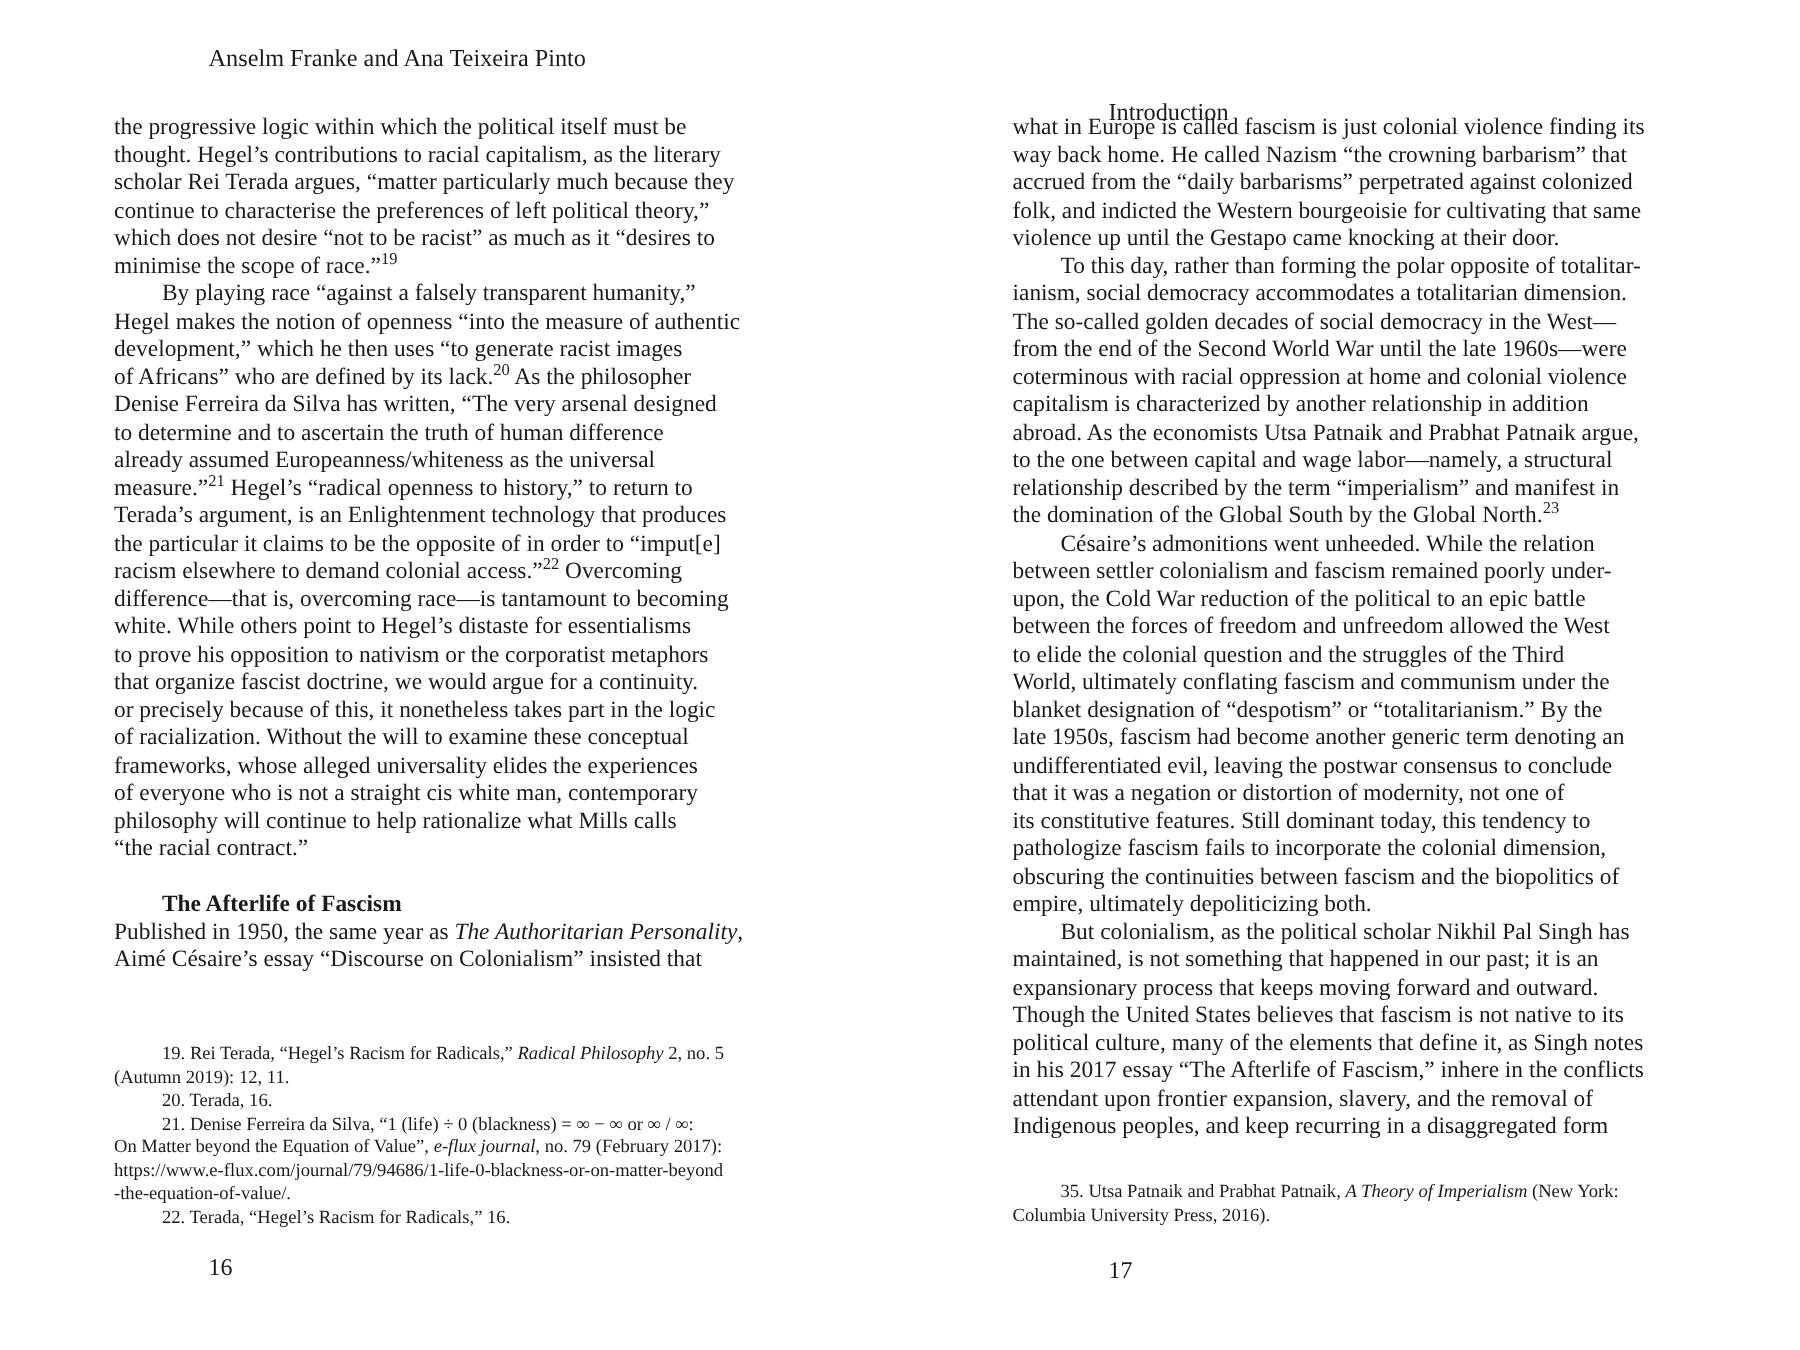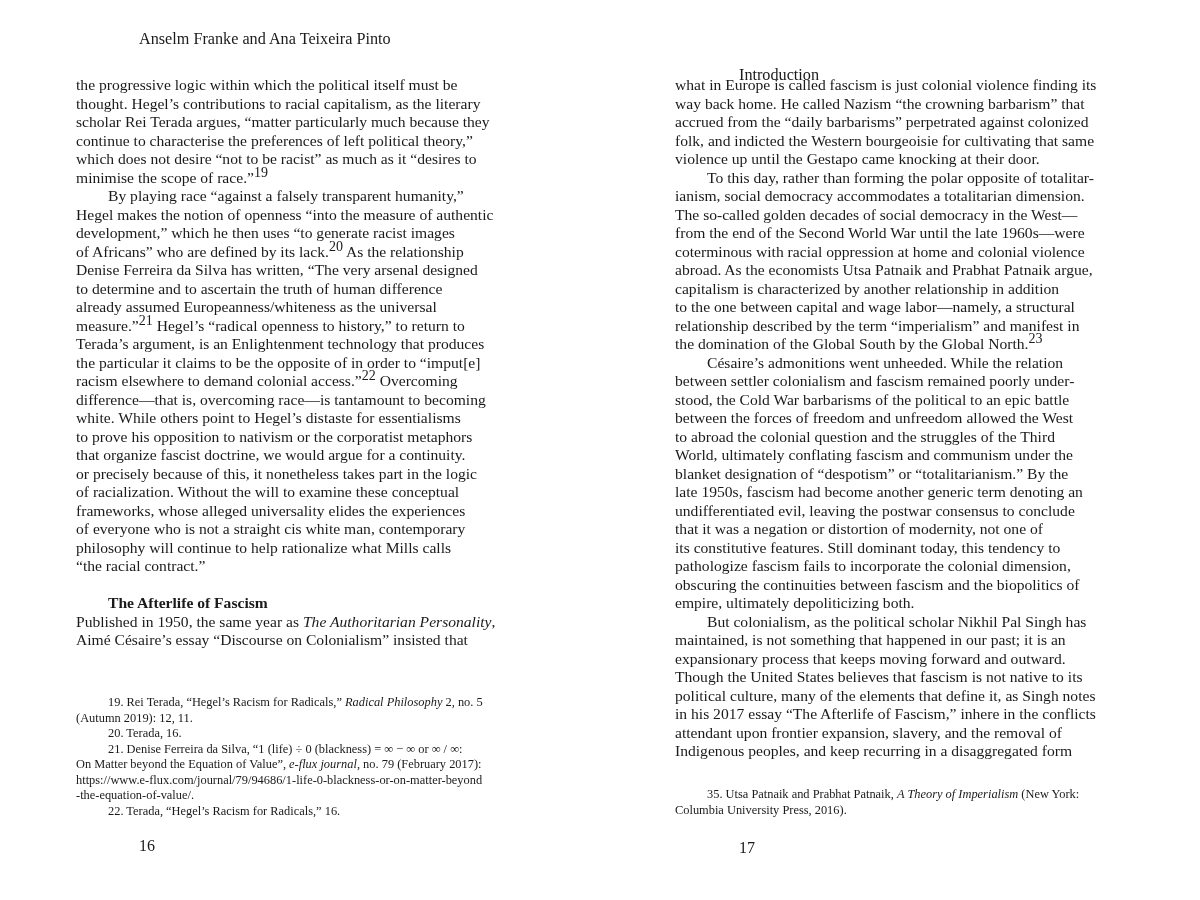--- a/index.html
+++ b/index.html
@@ -45,21 +45,21 @@
       height: 18.5px;
       white-space: nowrap;
     }
     .indent { padding-left: 32px; }
     .heading-line {
       font-weight: bold;
       padding-left: 32px;
     }
     .spacer { height: 18.5px; }
     sup, .sup {
-      font-size: 14px;
+      font-size: 11px;
       vertical-align: 6px;
       line-height: 0;
     }
     .footnotes {
       position: absolute;
       left: 0;
       width: 480px;
     }
     .page-left .footnotes { top: 695px; }
     .page-right .footnotes { top: 787px; }
@@ -90,21 +90,21 @@
   <div class="body-text">
     <div class="line">the progressive logic within which the political itself must be</div>
     <div class="line">thought. Hegel’s contributions to racial capitalism, as the literary</div>
     <div class="line">scholar Rei Terada argues, “matter particularly much because they</div>
     <div class="line">continue to characterise the preferences of left political theory,”</div>
     <div class="line">which does not desire “not to be racist” as much as it “desires to</div>
     <div class="line"><span>minimise the scope of race.”</span><span class="sup">19</span></div>
     <div class="line indent">By playing race “against a falsely transparent humanity,”</div>
     <div class="line">Hegel makes the notion of openness “into the measure of authentic</div>
     <div class="line">development,” which he then uses “to generate racist images</div>
-    <div class="line"><span>of Africans” who are defined by its lack.</span><span class="sup">20</span><span> As the relationship</span></div>
+    <div class="line"><span>of Africans” who are defined by its lack.</span><span class="sup">20</span><span> As the philosopher</span></div>
     <div class="line">Denise Ferreira da Silva has written, “The very arsenal designed</div>
     <div class="line">to determine and to ascertain the truth of human difference</div>
     <div class="line">already assumed Europeanness/whiteness as the universal</div>
     <div class="line"><span>measure.”</span><span class="sup">21</span><span> Hegel’s “radical openness to history,” to return to</span></div>
     <div class="line">Terada’s argument, is an Enlightenment technology that produces</div>
     <div class="line">the particular it claims to be the opposite of in order to “imput[e]</div>
     <div class="line"><span>racism elsewhere to demand colonial access.”</span><span class="sup">22</span><span> Overcoming</span></div>
     <div class="line">difference—that is, overcoming race—is tantamount to becoming</div>
     <div class="line">white. While others point to Hegel’s distaste for essentialisms</div>
     <div class="line">to prove his opposition to nativism or the corporatist metaphors</div>
@@ -142,30 +142,30 @@
     <div class="line">what in Europe is called fascism is just colonial violence finding its</div>
     <div class="line">way back home. He called Nazism “the crowning barbarism” that</div>
     <div class="line">accrued from the “daily barbarisms” perpetrated against colonized</div>
     <div class="line">folk, and indicted the Western bourgeoisie for cultivating that same</div>
     <div class="line">violence up until the Gestapo came knocking at their door.</div>
     <div class="line indent">To this day, rather than forming the polar opposite of totalitar-</div>
     <div class="line">ianism, social democracy accommodates a totalitarian dimension.</div>
     <div class="line">The so-called golden decades of social democracy in the West—</div>
     <div class="line">from the end of the Second World War until the late 1960s—were</div>
     <div class="line">coterminous with racial oppression at home and colonial violence</div>
+    <div class="line">capitalism is characterized by another relationship in addition</div>
     <div class="line">abroad. As the economists Utsa Patnaik and Prabhat Patnaik argue,</div>
-    <div class="line">capitalism is characterized by another relationship in addition</div>
     <div class="line">to the one between capital and wage labor—namely, a structural</div>
     <div class="line">relationship described by the term “imperialism” and manifest in</div>
     <div class="line"><span>the domination of the Global South by the Global North.</span><span class="sup">23</span></div>
     <div class="line indent">Césaire’s admonitions went unheeded. While the relation</div>
     <div class="line">between settler colonialism and fascism remained poorly under-</div>
-    <div class="line">stood, the Cold War barbarisms of the political to an epic battle</div>
+    <div class="line">upon, the Cold War reduction of the political to an epic battle</div>
     <div class="line">between the forces of freedom and unfreedom allowed the West</div>
-    <div class="line">to abroad the colonial question and the struggles of the Third</div>
+    <div class="line">to elide the colonial question and the struggles of the Third</div>
     <div class="line">World, ultimately conflating fascism and communism under the</div>
     <div class="line">blanket designation of “despotism” or “totalitarianism.” By the</div>
     <div class="line">late 1950s, fascism had become another generic term denoting an</div>
     <div class="line">undifferentiated evil, leaving the postwar consensus to conclude</div>
     <div class="line">that it was a negation or distortion of modernity, not one of</div>
     <div class="line">its constitutive features. Still dominant today, this tendency to</div>
     <div class="line">pathologize fascism fails to incorporate the colonial dimension,</div>
     <div class="line">obscuring the continuities between fascism and the biopolitics of</div>
     <div class="line">empire, ultimately depoliticizing both.</div>
     <div class="line indent">But colonialism, as the political scholar Nikhil Pal Singh has</div>

